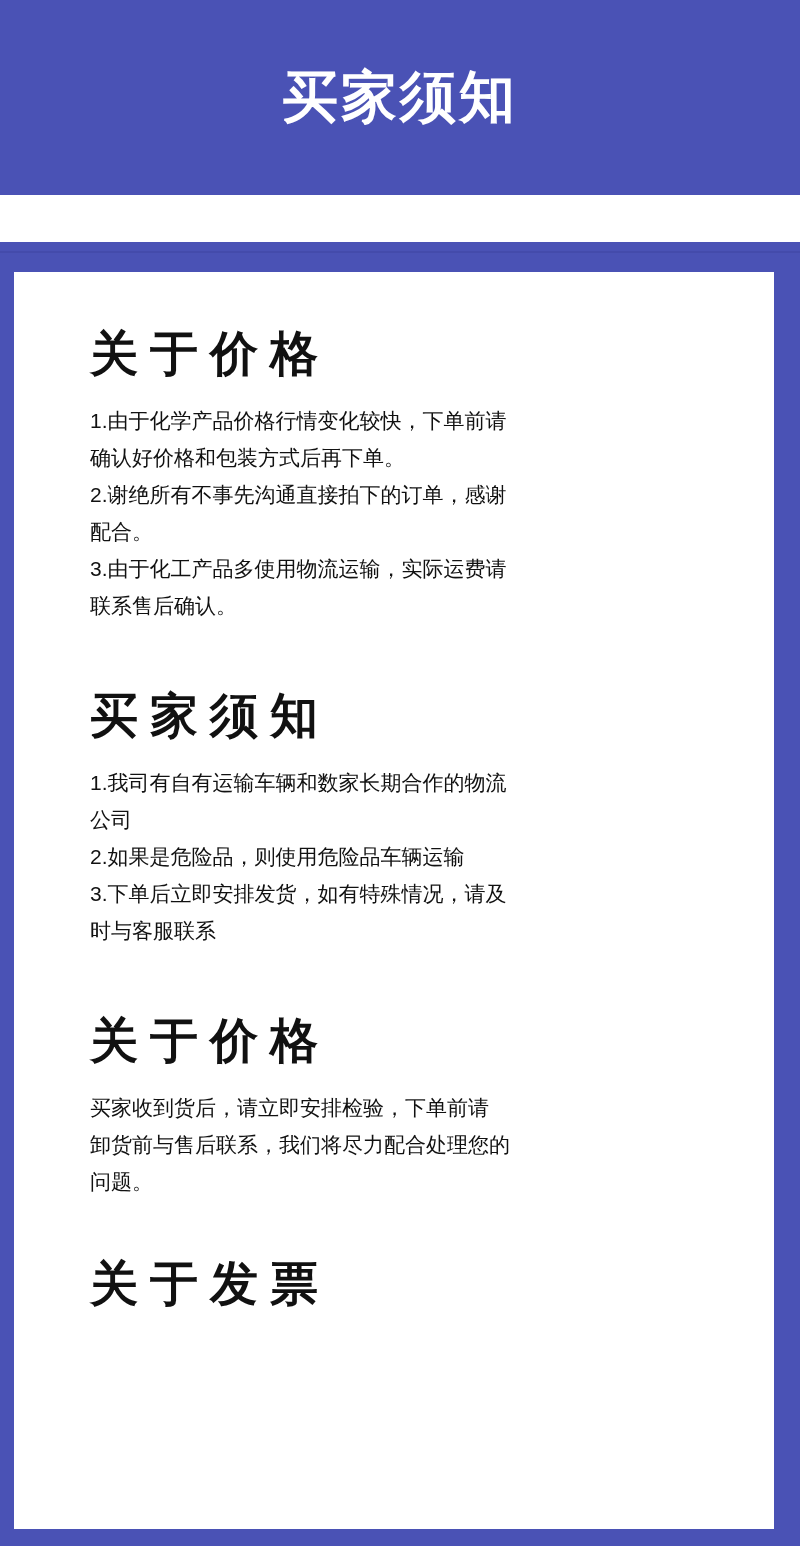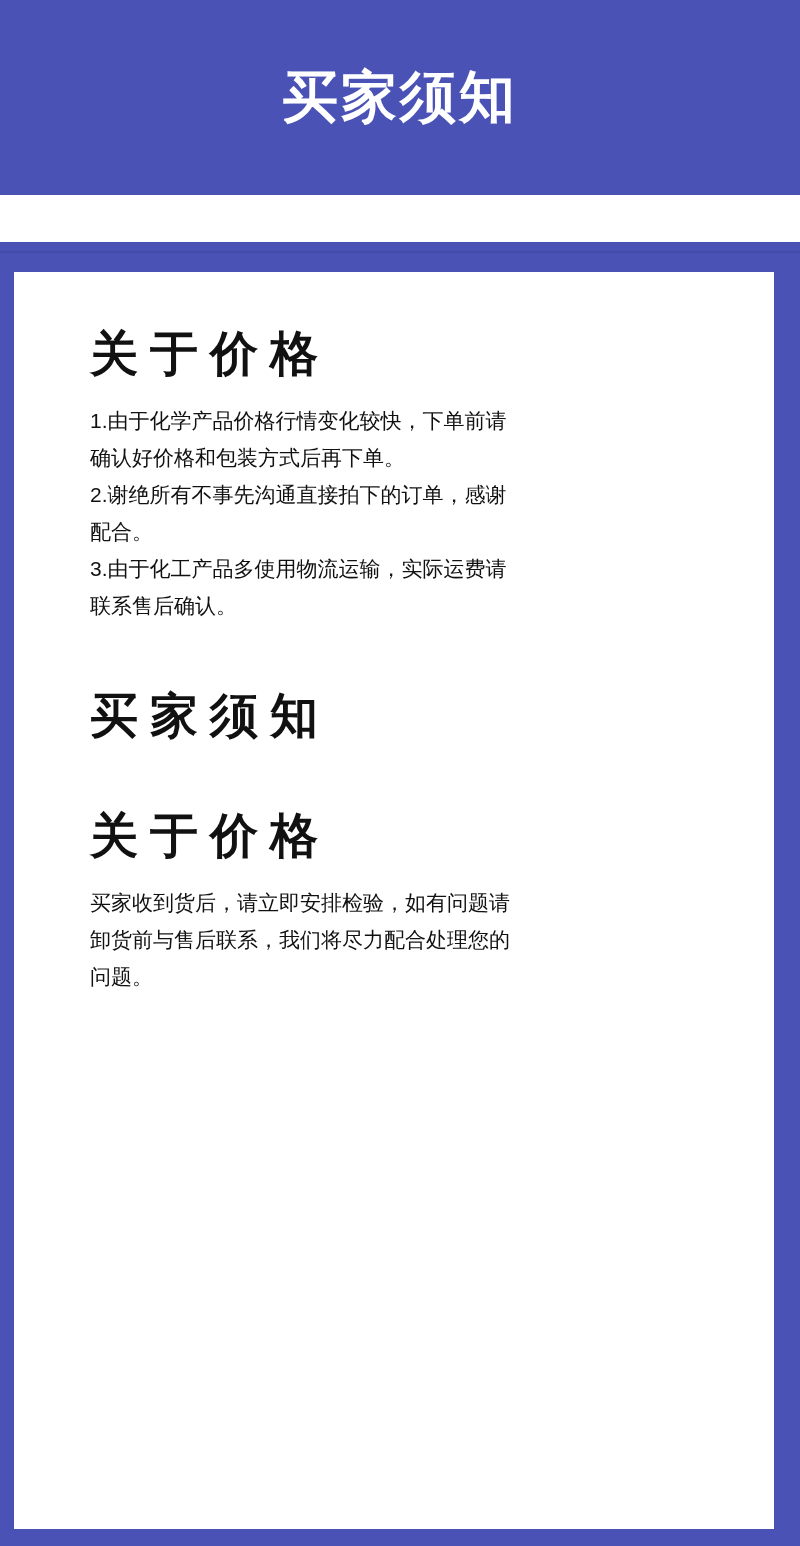--- a/index.html
+++ b/index.html
@@ -104,28 +104,34 @@
         <div class="section-body">1.由于化学产品价格行情变化较快，下单前请
 确认好价格和包装方式后再下单。
 2.谢绝所有不事先沟通直接拍下的订单，感谢
 配合。
 3.由于化工产品多使用物流运输，实际运费请
 联系售后确认。</div>
       </div>
 
       <div class="section section-shipping">
         <div class="section-heading">买家须知</div>
+        <div class="section-body">1.我司有自有运输车辆和数家长期合作的物流
+公司
+2.如果是危险品，则使用危险品车辆运输
+3.下单后立即安排发货，如有特殊情况，请及
+时与客服联系</div>
       </div>
 
       <div class="section section-aftersales">
         <div class="section-heading">关于价格</div>
-        <div class="section-body">买家收到货后，请立即安排检验，如有问题请
+        <div class="section-body">买家收到货后，请立即安排检验，下单前请
 卸货前与售后联系，我们将尽力配合处理您的
 问题。</div>
       </div>
 
       <div class="section section-invoice">
+        <div class="section-heading">关于发票</div>
       </div>
 
     </div>
   </div>
 
 </div>
 
 </body></html>

